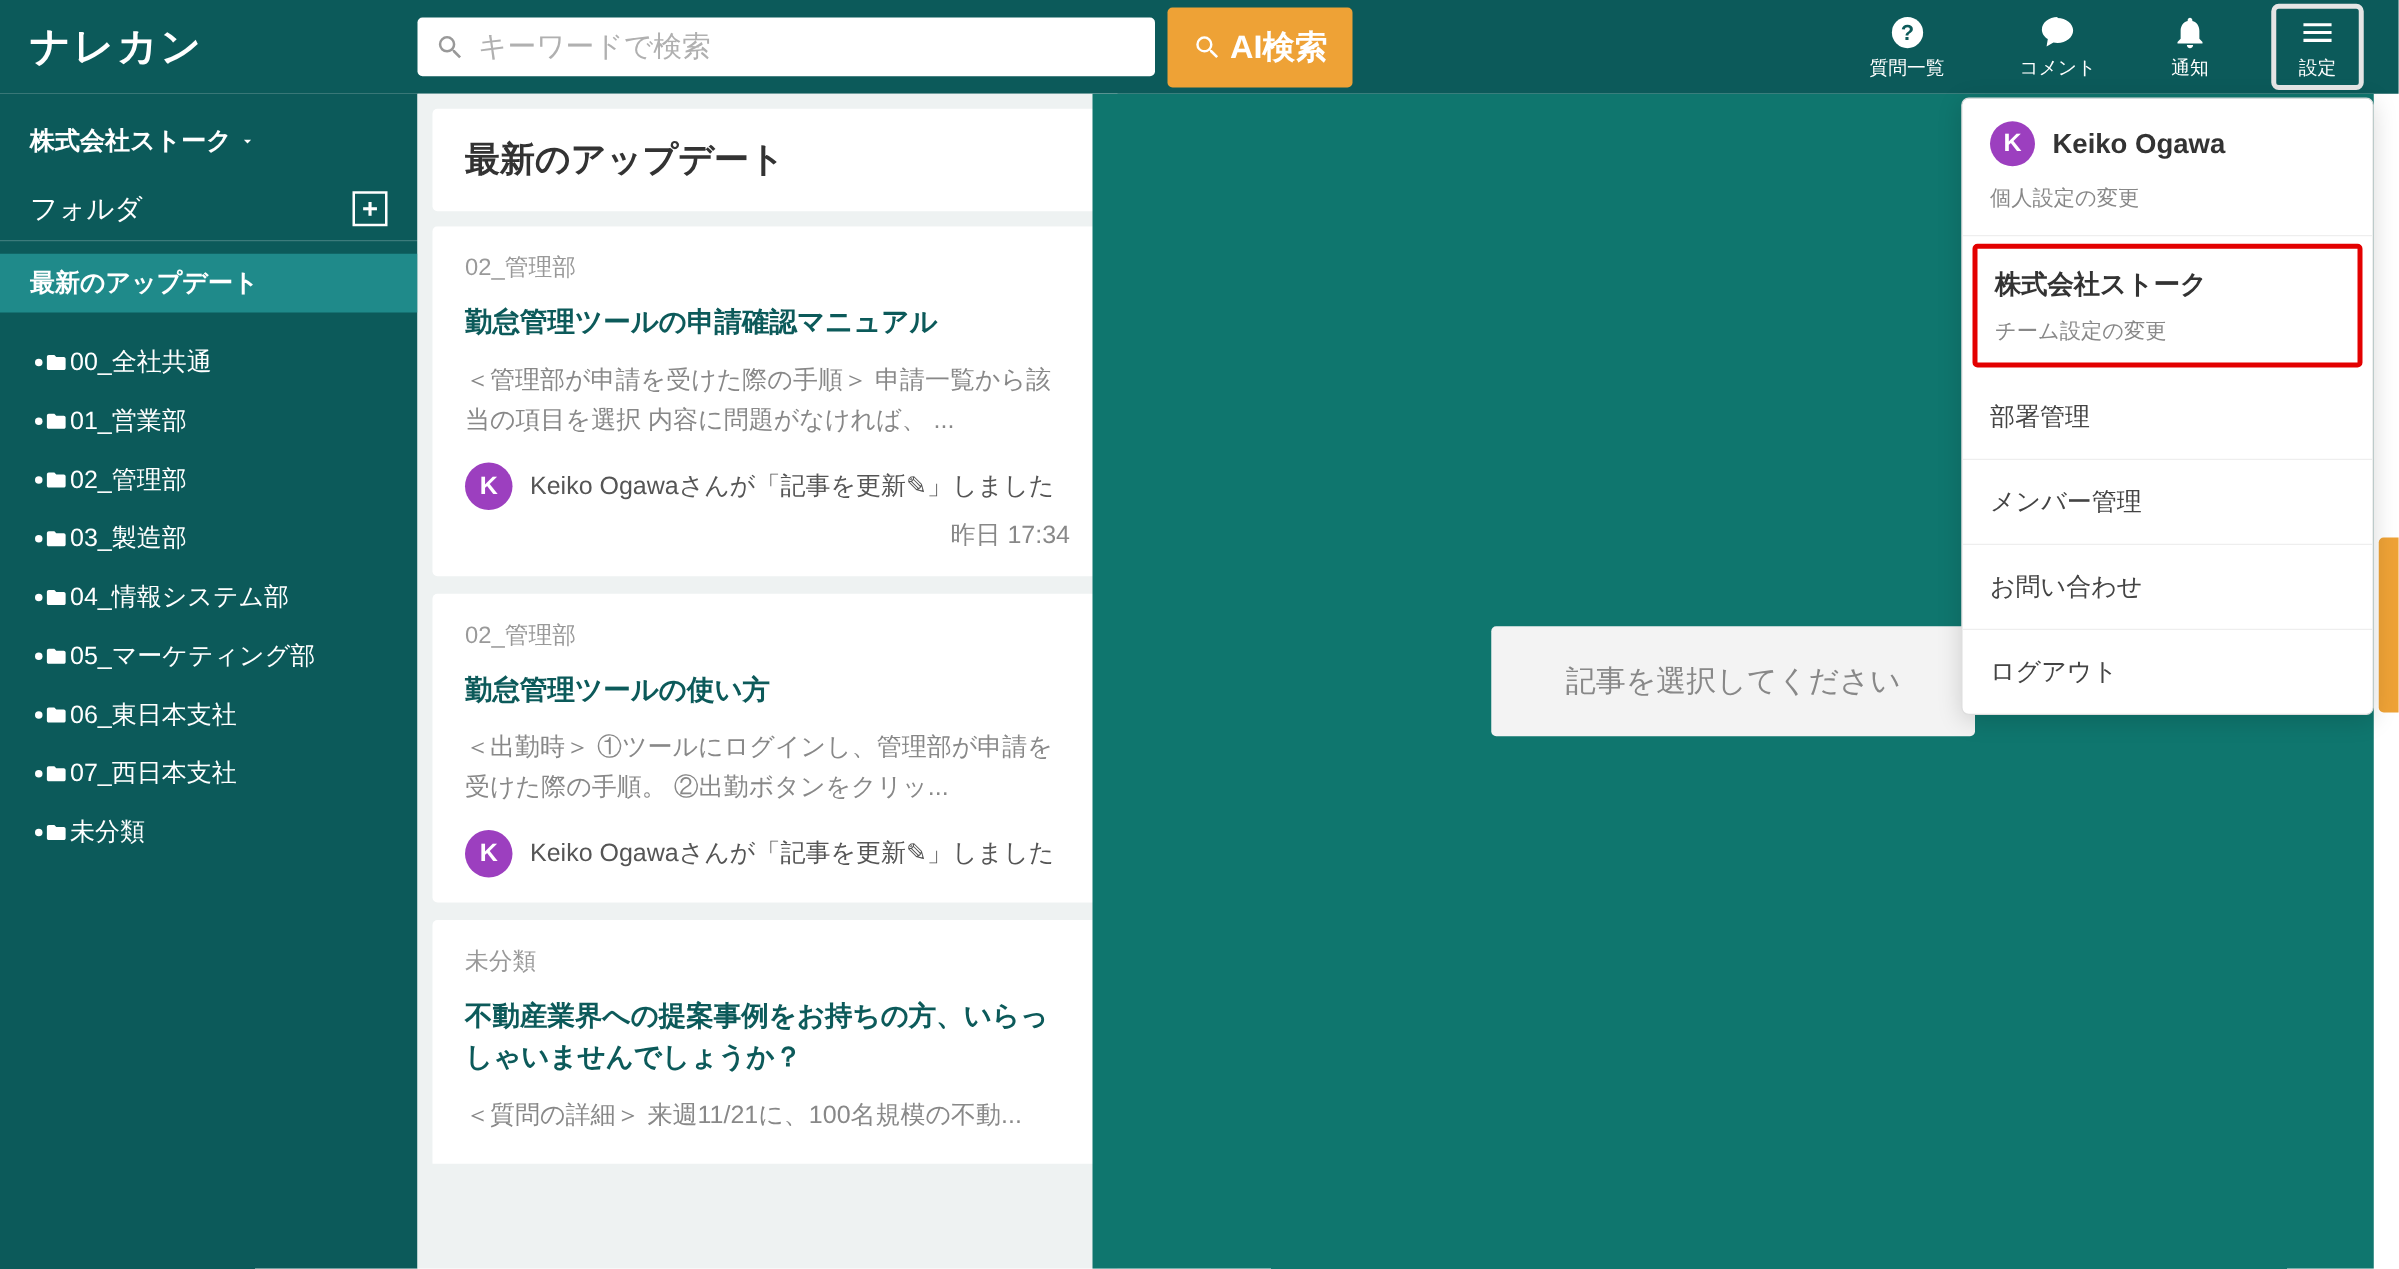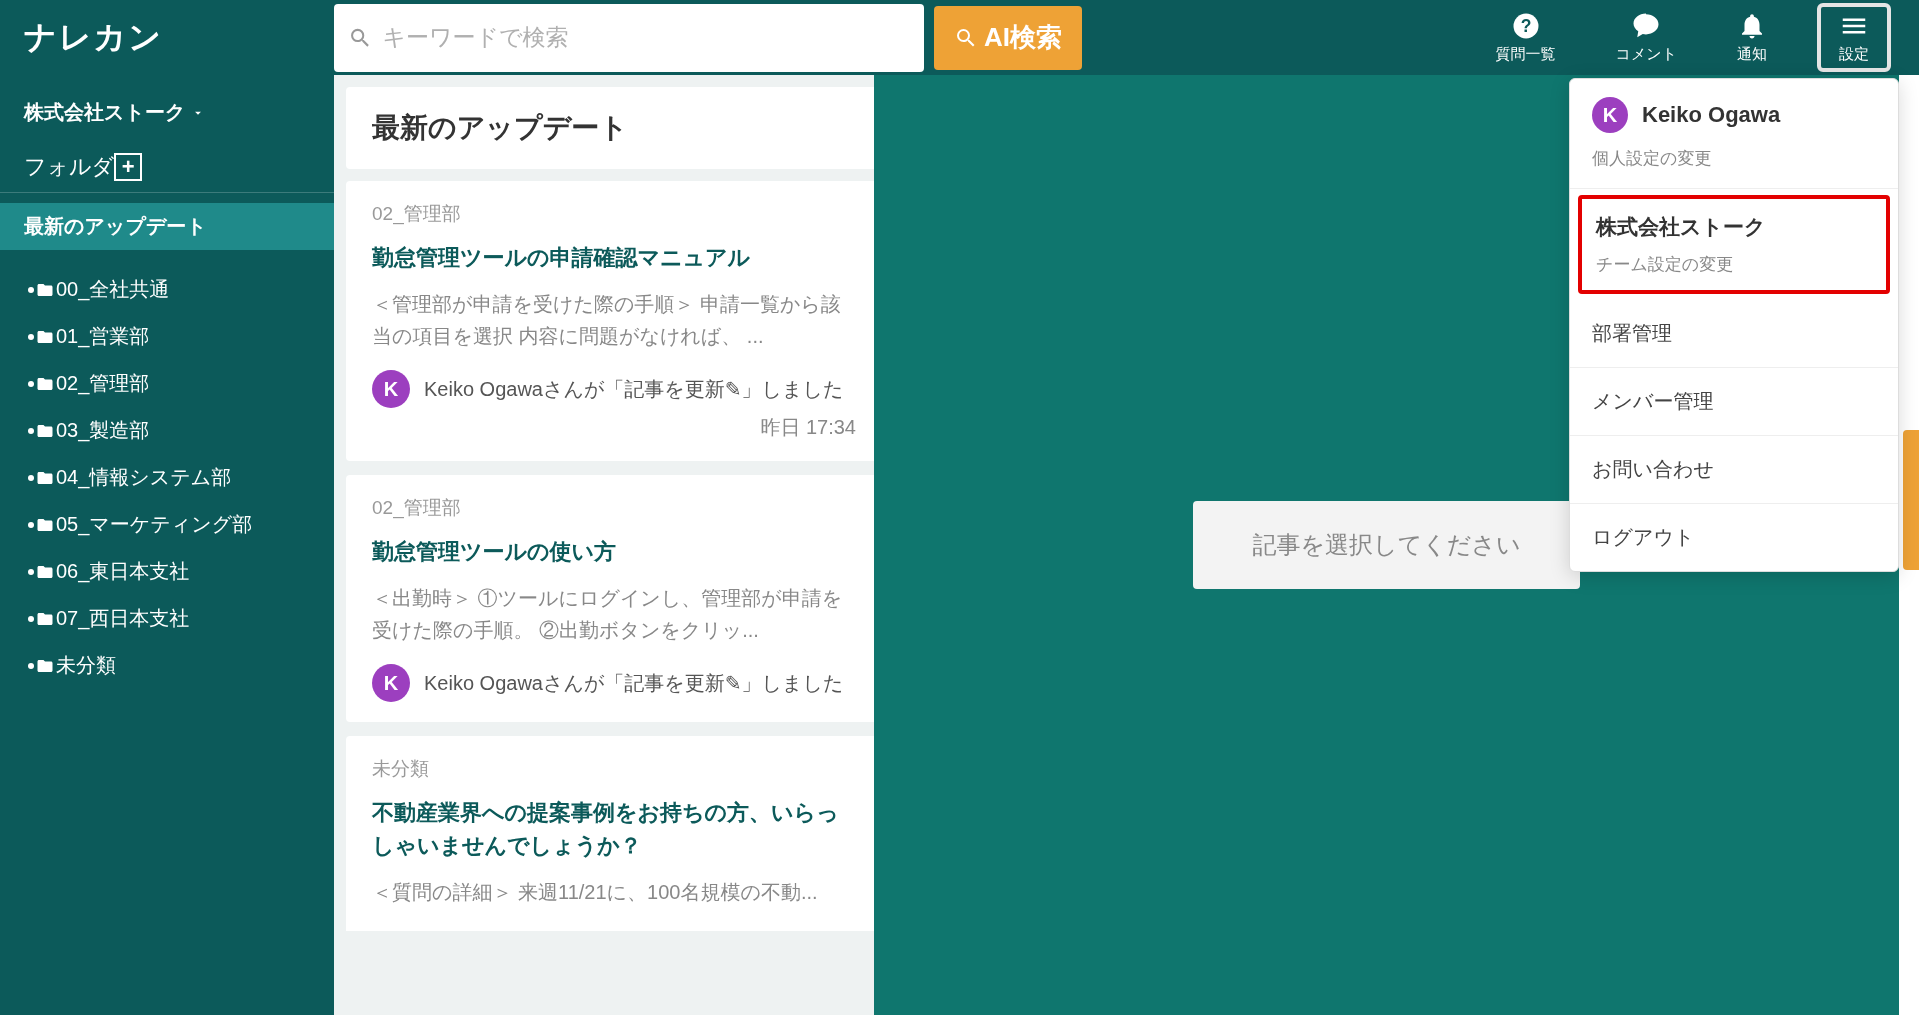--- a/index.html
+++ b/index.html
@@ -2,39 +2,39 @@
 <html><head>
 <meta charset="utf-8">
 <style>
 * { margin:0; padding:0; box-sizing:border-box; font-family:"Hiragino Kaku Gothic ProN","Meiryo",sans-serif; }
 body { width:1919px; height:1015px; background:#fff; overflow:hidden; position:relative; }
 
 
 .header { height:75px; background:#0c5a5a; display:flex; align-items:center; padding:0 18px 0 24px; width:100%; }
 .logo { color:#fff; font-size:32px; font-weight:700; letter-spacing:2px; width:310px; }
 .search-wrap { display:flex; align-items:center; gap:10px; }
-.search-box { width:590px; height:68px; background:#fff; border-radius:4px; display:flex; align-items:center; padding:0 14px; }
+.search-box { width:590px; height:47px; background:#fff; border-radius:4px; display:flex; align-items:center; padding:0 14px; }
 .search-box svg { width:26px; height:26px; fill:#999; margin-right:10px; }
 .search-box input { border:none; outline:none; font-size:23px; width:100%; color:#333; }
 .search-box input::placeholder { color:#b0b0b0; }
 .ai-search { height:64px; background:#eea236; color:#fff; border:none; border-radius:4px; padding:0 20px; font-size:26px; font-weight:700; display:flex; align-items:center; gap:6px; cursor:pointer; }
 .ai-search svg { width:24px; height:24px; fill:#fff; }
 
 .spacer { flex:1; }
 .header-icons { display:flex; gap:40px; align-items:center; margin-right:10px; }
 .header-icon { display:flex; flex-direction:column; align-items:center; color:#fff; cursor:pointer; position:relative; padding:4px 10px; }
 .header-icon svg { width:30px; height:30px; fill:#fff; margin-bottom:4px; }
 .header-icon span { font-size:15px; white-space:nowrap; }
 .settings-box { border:4px solid #e5e5e5; border-radius:6px; padding:4px 18px 4px 18px; }
 
 
 .sidebar { position:absolute; top:75px; left:0; width:334px; height:940px; background:#0c5a5a; color:#fff; padding-top:20px; }
 .org { display:flex; align-items:center; font-size:20px; font-weight:600; padding:4px 24px 16px; gap:6px;}
 .org svg { width:14px; height:14px; fill:#fff; }
-.folder-header { display:flex; align-items:center; font-size:22px; font-weight:500; padding:10px 24px; border-bottom:1px solid rgba(255,255,255,0.2); }
+.folder-header { display:flex; align-items:center; justify-content:space-between; font-size:22px; font-weight:500; padding:10px 24px; border-bottom:1px solid rgba(255,255,255,0.2); }
 .add-folder { width:28px; height:28px; border:2px solid #fff; display:flex; align-items:center; justify-content:center; font-size:22px; font-weight:700; line-height:1; cursor:pointer; }
 .nav-active { background:#1f8a8a; padding:10px 24px; font-size:20px; font-weight:600; margin-top:10px; }
 .folder-list { padding:16px 0; }
 .folder-item { display:flex; align-items:center; padding:10px 28px; font-size:20px; gap:0; cursor:pointer; }
 .folder-item .bullet { width:6px; height:6px; background:#fff; border-radius:50%; }
 .folder-item svg { width:22px; height:18px; fill:#fff; }
 
 
 .list-col { position:absolute; top:75px; left:334px; width:560px; height:940px; background:#eef2f2; overflow:hidden; }
 .list-header { background:#fff; margin:12px; padding:22px 26px; border-radius:4px; font-size:28px; font-weight:700; color:#333; }

